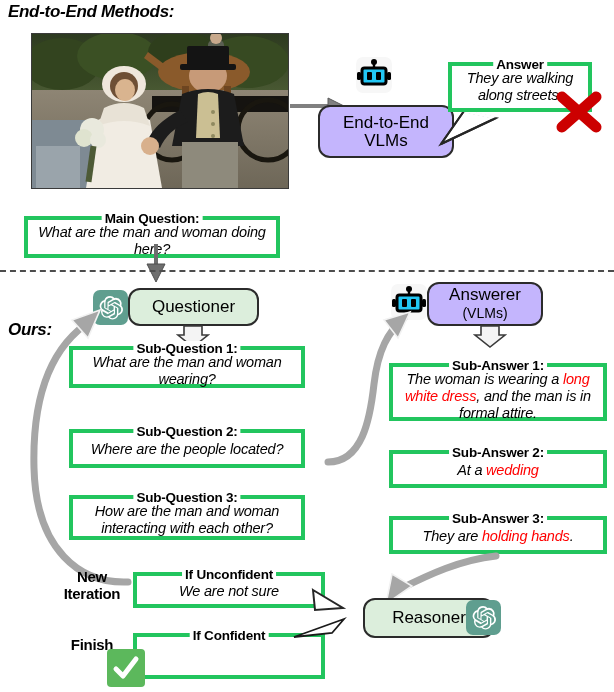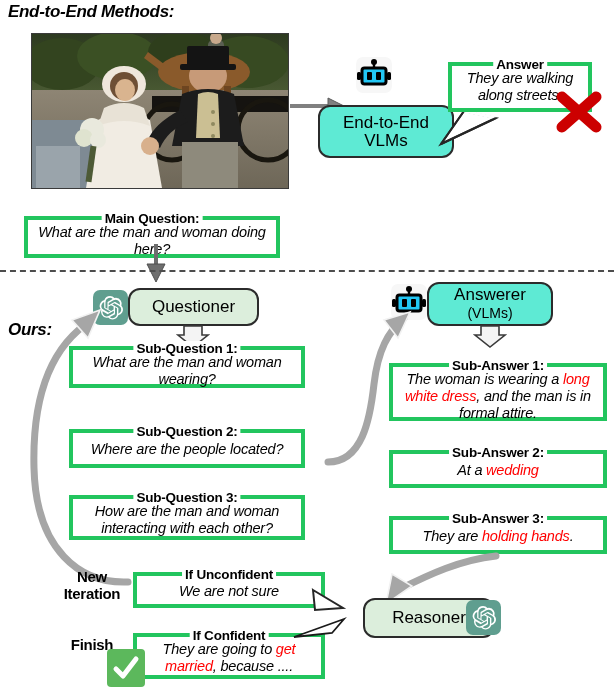--- a/index.html
+++ b/index.html
@@ -17,21 +17,21 @@
   .flegend.center{left:50%;transform:translateX(-50%);}
   .fbody{font-style:italic;font-size:14.5px;line-height:17px;text-align:center;
          padding:4px 4px 3px;letter-spacing:-0.2px;}
   .hl{color:#ff0000;}
 
   
   .capsule{position:absolute;border:2px solid #2b2b2b;border-radius:12px;
            display:flex;align-items:center;justify-content:center;text-align:center;
            font-size:17px;line-height:18px;box-sizing:border-box;}
   .cap-green{background:#dceedc;}
-  .cap-blue{background:#5eead4;}
+  .cap-blue{background:#c4b5fd;}
   .cap-sub{font-size:14px;}
 
   
   .chip{position:absolute;border-radius:7px;display:flex;align-items:center;justify-content:center;}
   .chip-oai{background:#5f9e8f;}
   .chip-bot{background:#f7f7f7;}
   .chip-check{background:#5cb85c;border-radius:4px;}
 
   
   .divider{position:absolute;left:0;width:614px;height:0;
@@ -171,21 +171,21 @@
   <svg width="34" height="32" viewBox="0 0 34 32">
     <line x1="17" y1="2" x2="17" y2="9" stroke="#000" stroke-width="2.4"></line>
     <circle cx="17" cy="3" r="3" fill="#000"></circle>
     <rect x="5" y="9" width="24" height="16" rx="2.5" fill="#22c7f5" stroke="#000" stroke-width="3"></rect>
     <rect x="10" y="13" width="5" height="8" rx="1" fill="#000"></rect>
     <rect x="19" y="13" width="5" height="8" rx="1" fill="#000"></rect>
     <rect x="0" y="13" width="4" height="8" rx="1.5" fill="#000"></rect>
     <rect x="30" y="13" width="4" height="8" rx="1.5" fill="#000"></rect>
   </svg>
 </div>
-<div class="capsule cap-blue" style="left:427px;top:282px;width:126px;height:44px;flex-direction:column;">
+<div class="capsule cap-blue" style="left:427px;top:282px;width:116px;height:44px;flex-direction:column;">
   <span>Answerer</span>
   <span class="cap-sub">(VLMs)</span>
 </div>
 
 <svg class="abs" style="left:177px;top:326px;" width="32" height="22">
   <path d="M7 0 L25 0 L25 9 L31 9 L16 21 L1 9 L7 9 Z" fill="#f4f4f4" stroke="#3a3a3a" stroke-width="1.6"></path>
 </svg>
 
 <svg class="abs" style="left:474px;top:326px;" width="32" height="22">
   <path d="M7 0 L25 0 L25 9 L31 9 L16 21 L1 9 L7 9 Z" fill="#f4f4f4" stroke="#3a3a3a" stroke-width="1.6"></path>
@@ -250,21 +250,20 @@
 <div class="fbox" style="left:133px;top:572px;width:192px;height:36px;">
   <span class="flegend center">If Unconfident</span>
   <div class="fbody" style="padding-top:7px;font-style:italic;">We are not sure</div>
 </div>
 <svg class="abs" style="left:313px;top:588px;" width="34" height="32">
   <path d="M0 2 L30 20 L2 22 Z" fill="#fff" stroke="#262626" stroke-width="2"></path>
 </svg>
 
 <div class="fbox" style="left:133px;top:633px;width:192px;height:46px;">
   <span class="flegend center">If Confident</span>
-  <div class="fbody"><span>They are going to </span><span class="hl">get married</span><span>, because ....</span></div>
 </div>
 <svg class="abs" style="left:290px;top:617px;" width="56" height="26">
   <path d="M54 2 L4 20 L42 16 Z" fill="#fff" stroke="#1a1a1a" stroke-width="1.8"></path>
 </svg>
 
 <div class="chip chip-check" style="left:107px;top:649px;width:38px;height:38px;">
   <svg width="28" height="28" viewBox="0 0 28 28">
     <path d="M4 15 L11 22 L24 5" fill="none" stroke="#fff" stroke-width="5" stroke-linecap="round" stroke-linejoin="round"></path>
   </svg>
 </div>

